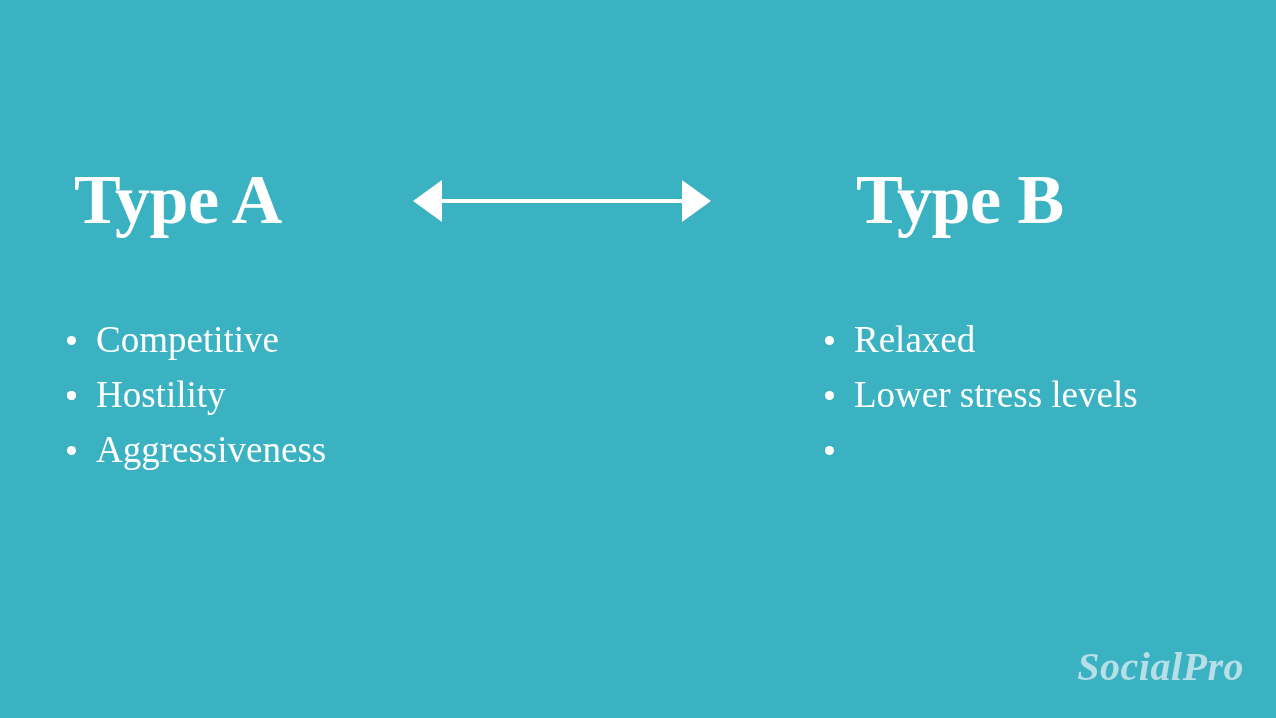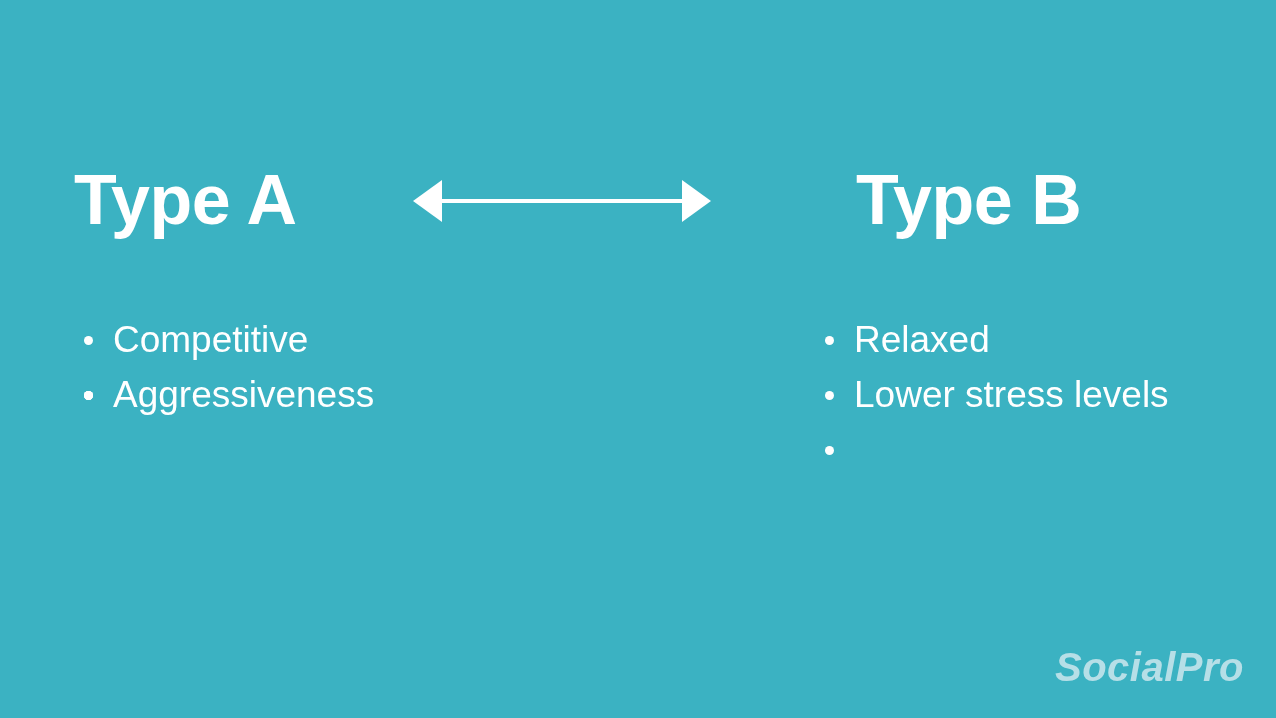--- a/index.html
+++ b/index.html
@@ -13,20 +13,21 @@
     overflow: hidden;
     font-family: "Liberation Sans", sans-serif;
     background: #3bb2c2;
   }
   .slide {
     position: relative;
     width: 1276px;
     height: 718px;
     background: #3bb2c2;
     box-sizing: border-box;
+    font-family: Liberation Serif, serif;
   }
 
   
   .heading {
     position: absolute;
     top: 160px;
     color: #ffffff;
     font-size: 70px;
     font-weight: bold;
     line-height: 80px;
@@ -51,21 +52,21 @@
   }
 
   
   .bullets {
     position: absolute;
     top: 312px;
     margin: 0;
     padding: 0;
     list-style: none;
   }
-  .bullets-a { left: 81px; }
+  .bullets-a { left: 64px; }
   .bullets-b { left: 822px; }
 
   .bullets li {
     position: relative;
     color: #ffffff;
     font-size: 37px;
     line-height: 55px;
     font-weight: normal;
     padding-left: 32px;
     white-space: nowrap;
@@ -113,20 +114,21 @@
   <ul class="bullets bullets-a">
     <li>
       <span class="dot"></span>
       <span>Competitive</span>
     </li>
     <li>
       <span class="dot"></span>
     </li>
     <li>
       <span class="dot"></span>
+      <span>Hostility</span>
     </li>
     <li>
       <span class="dot"></span>
       <span>Aggressiveness</span>
     </li>
   </ul>
 
   <ul class="bullets bullets-b">
     <li>
       <span class="dot"></span>

